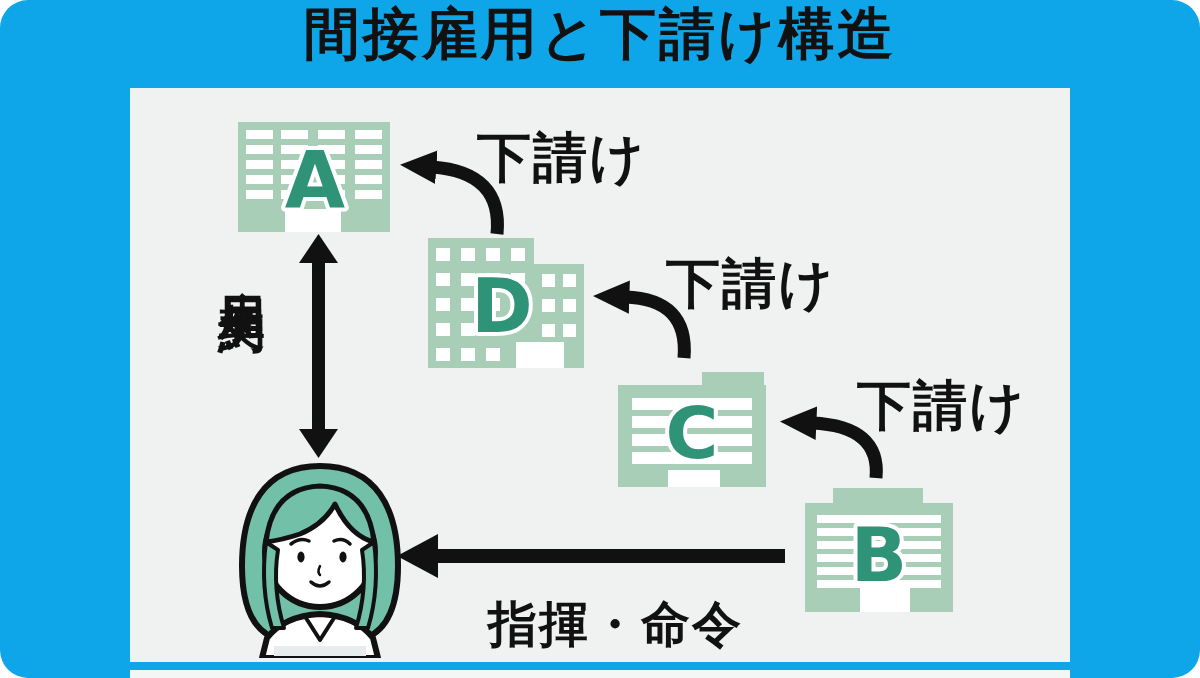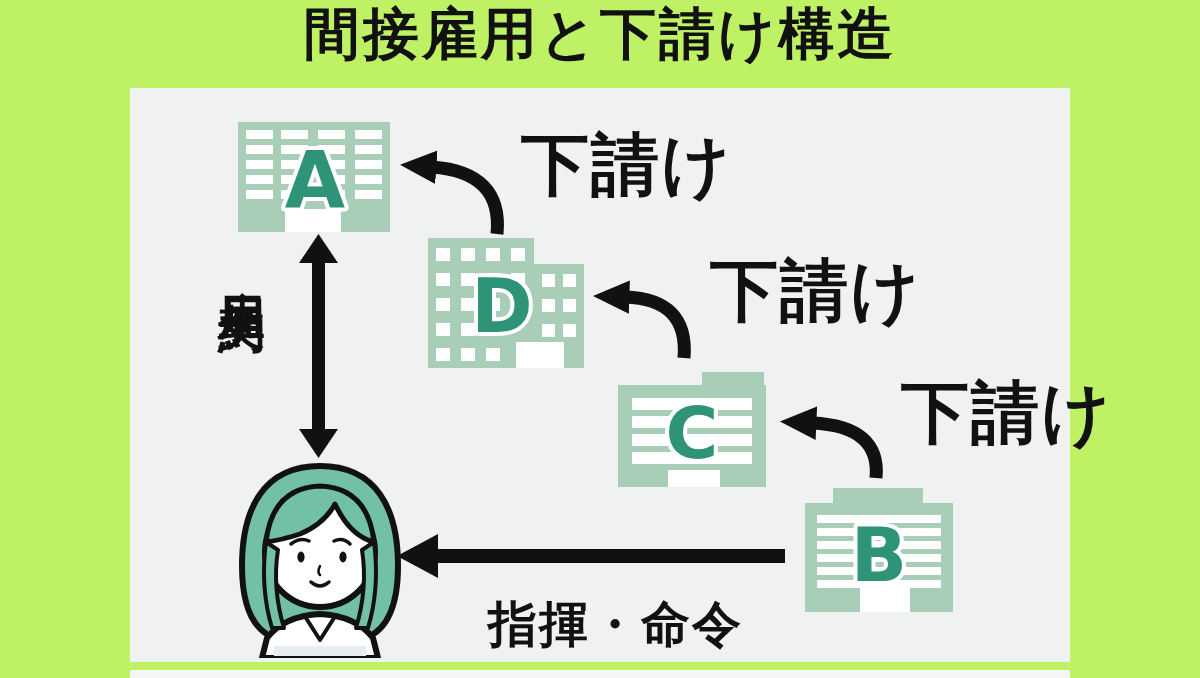--- a/index.html
+++ b/index.html
@@ -1,19 +1,20 @@
 <!DOCTYPE html>
 <html><head>
 <meta charset="utf-8">
 <style>
   html,body{margin:0;padding:0;background:#ffffff;}
   .canvas{
     position:relative;width:1200px;height:678px;overflow:hidden;
     font-family:"Liberation Sans","DejaVu Sans",sans-serif;color:#111;
-    background:#bef264;
+    background:#0ea5e9;
+    border-radius:28px;
   }
   .title{
     position:absolute;left:0;top:0;width:1200px;text-align:center;margin:0;
     font-size:56px;font-weight:900;letter-spacing:3px;color:#111;line-height:1.2;
   }
   .panel{
     position:absolute;left:130px;top:88px;width:940px;height:574px;
     background:#eff2f1;
   }
   .bottom-strip{
@@ -22,21 +23,21 @@
   }
   .bldg{position:absolute;}
   .bldg text{
     font-family:"DejaVu Sans","Liberation Sans",sans-serif;
     font-weight:800;fill:#2e9377;stroke:#ffffff;stroke-linejoin:round;
     paint-order:stroke;text-anchor:middle;
   }
   .jp-label{
     position:absolute;font-weight:700;color:#111;line-height:1;white-space:nowrap;
   }
-  .label-sub{font-size:68px;letter-spacing:2px;margin-left:44px;}
+  .label-sub{font-size:54px;letter-spacing:2px;}
   .label-vert{
     writing-mode:vertical-rl;text-orientation:upright;
     font-size:47px;letter-spacing:6px;
   }
   .label-cmd{font-size:49px;letter-spacing:2px;}
   .arrow-layer{position:absolute;left:0;top:0;pointer-events:none;}
   .person{position:absolute;}
 </style>
 </head>
 <body>

